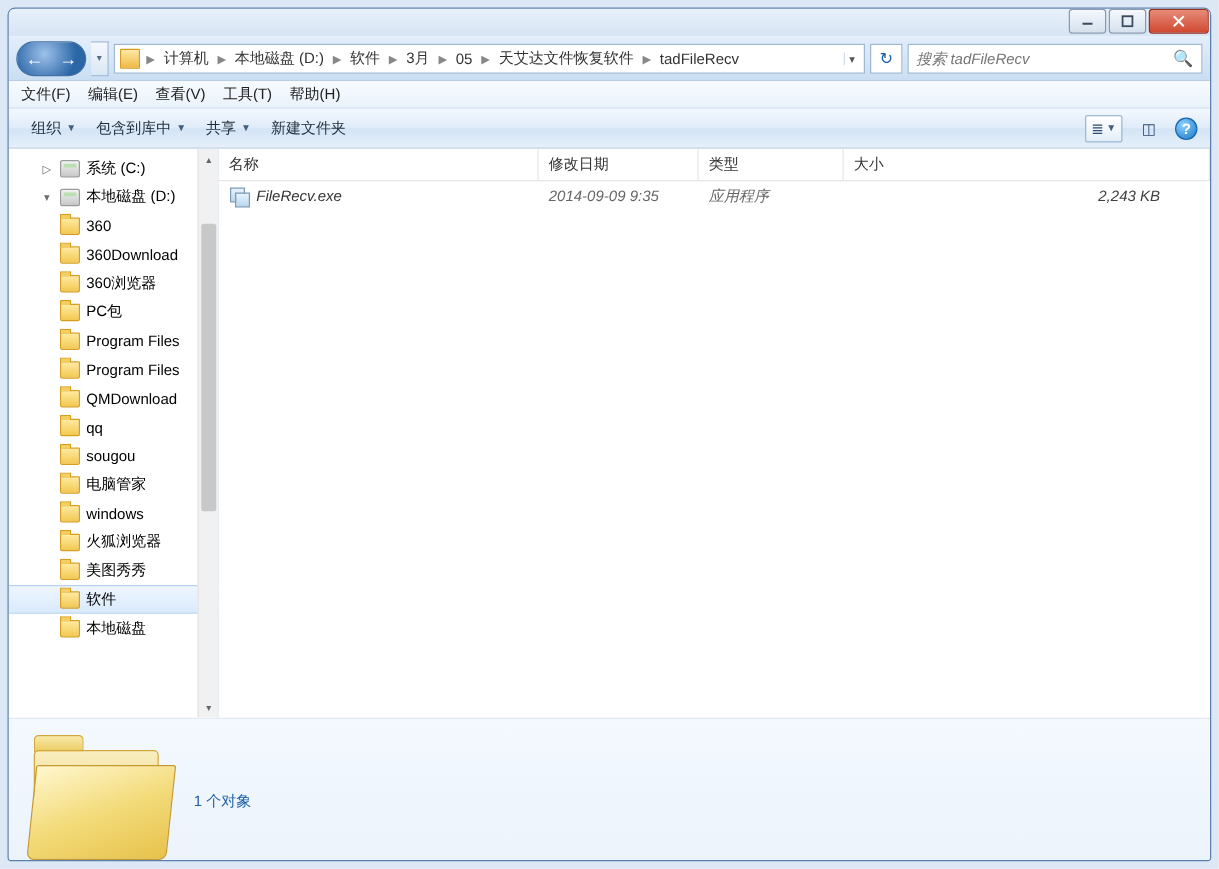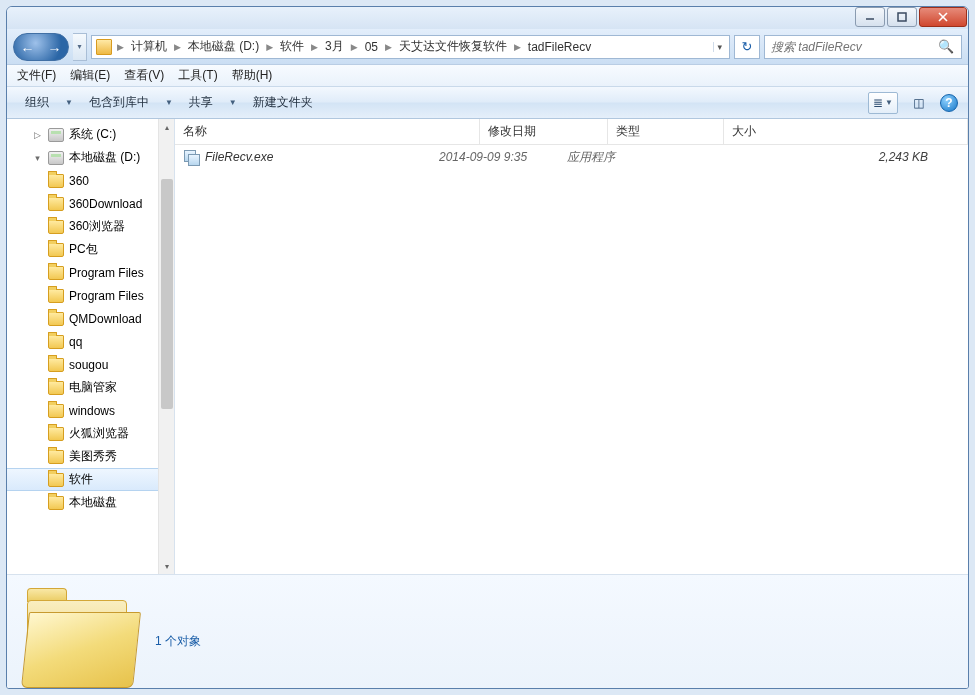--- a/index.html
+++ b/index.html
@@ -32,32 +32,32 @@
   color:#fff; font-size:14px; }
 .navdrop { width:14px; height:28px; border:1px solid #a9bed6; border-left:none; background:linear-gradient(to bottom,#f5f9fd,#dae7f4);
   display:flex; align-items:center; justify-content:center; font-size:8px; color:#556b87;}
 .breadcrumb { flex:1; height:24px; background:#fff; border:1px solid #9fb8d4;
   display:flex; align-items:center; padding:0 4px; gap:2px; overflow:hidden; font-size:12px; color:#333;}
 .bc-icon { width:16px; height:16px; background:linear-gradient(to bottom,#ffe9a6,#eeb944); border:1px solid #d89b1f; border-radius:1px;}
 .bc-sep { color:#888; font-size:9px; padding:0 3px;}
 .bc-item { padding:0 2px; cursor:default; }
 .bc-drop { color:#555; font-size:9px; padding:0 3px; border-left:1px solid #cfdbe9; margin-left:auto;}
 .refresh { width:26px; height:24px; border:1px solid #9fb8d4; background:#fff; display:flex; align-items:center; justify-content:center; color:#1a5ea8; font-size:13px; }
-.searchbox { width:198px; height:24px; border:1px solid #9fb8d4; background:#fff; position:relative; display:flex; align-items:center; padding-left:6px; }
+.searchbox { width:236px; height:24px; border:1px solid #9fb8d4; background:#fff; position:relative; display:flex; align-items:center; padding-left:6px; }
 .searchbox input { border:none; outline:none; width:190px; font-size:12px; color:#888; font-style:italic; background:transparent;}
 .searchbox .mag { position:absolute; right:6px; color:#5d7ca3; font-size:13px;}
 
 
 .menubar { height:22px; display:flex; align-items:center; gap:14px; padding:0 10px; font-size:12px; color:#222;
   background:linear-gradient(to bottom,#f7fbff,#eaf2fb); border-bottom:1px solid #c9d9ea;}
 
 
 .toolbar { height:32px; background:linear-gradient(to bottom,#f3f8fe 0%,#e0ecf9 48%,#d3e4f5 52%,#e5effa 100%);
   border-bottom:1px solid #b1c7de; display:flex; align-items:center; padding:0 10px; font-size:12px; color:#1f2d3d;}
-.tbitem { display:flex; align-items:center; gap:14px; padding:0 8px; height:32px; cursor:default;}
+.tbitem { display:flex; align-items:center; gap:2px; padding:0 8px; height:32px; cursor:default;}
 .tbarrow { font-size:8px; color:#43607f; margin-left:2px;}
 .tb-right { margin-left:auto; display:flex; align-items:center; gap:6px;}
 .tb-iconbtn { width:30px; height:22px; border:1px solid transparent; border-radius:2px; display:flex; align-items:center; justify-content:center; color:#2b4b6f;}
 .tb-iconbtn.active { border-color:#9db9d4; background:linear-gradient(to bottom,#fff,#e3eef9);}
 .help-icon { width:18px; height:18px; border-radius:50%; background:radial-gradient(circle at 35% 30%, #8fd2ff, #1576c7); color:#fff; font-size:12px; font-weight:bold; display:flex; align-items:center; justify-content:center; border:1px solid #1564ac;}
 
 
 .body { display:flex; height:455px; }
 .sidebar { width:168px; border-right:1px solid #d7e2ee; background:#fff; overflow:hidden; font-size:12px; padding-top:4px; position:relative;}
 .tree-item { display:flex; align-items:center; height:23px; gap:5px; cursor:default; white-space:nowrap; }
@@ -70,21 +70,21 @@
 .folder-icon { background:linear-gradient(to bottom,#ffeaa0,#f2c852); border:1px solid #d69e1f; border-radius:1px 1px 2px 2px; position:relative; }
 .folder-icon::before { content:""; position:absolute; left:-1px; top:-4px; width:7px; height:3px; background:#f2cf60; border:1px solid #d69e1f; border-bottom:none; border-radius:1px 1px 0 0;}
 .side-scroll { position:absolute; right:0; top:0; width:16px; height:100%; background:#f1f1f1; border-left:1px solid #e4e4e4;}
 .side-scroll .thumb { position:absolute; left:2px; width:12px; background:#c8c8c8; border-radius:2px;}
 .side-scroll .arr { position:absolute; left:0; width:16px; height:16px; display:flex; align-items:center; justify-content:center; font-size:8px; color:#666;}
 
 
 .content { flex:1; background:#fff; position:relative;}
 .columns { display:flex; height:26px; border-bottom:1px solid #e6e6e6; font-size:12px; color:#333; align-items:center;}
 .col { padding-left:8px; border-right:1px solid #e6e6e6; height:100%; display:flex; align-items:center;}
-.col.name { width:305px;}
+.col.name { width:256px;}
 .col.date { width:128px;}
 .col.type { width:116px;}
 .col.size { flex:1;}
 .file-row { display:flex; height:22px; align-items:center; font-size:12px; color:#333; padding-top:2px;font-style:italic;}
 .cell { padding-left:8px; }
 .cell.name { width:256px; display:flex; align-items:center; gap:6px;}
 .cell.date { width:128px; color:#666;}
 .cell.type { width:116px; color:#666;}
 .cell.size { flex:1; color:#404040; text-align:right; padding-right:40px;}
 .exe-icon { width:16px; height:16px; position:relative; }

